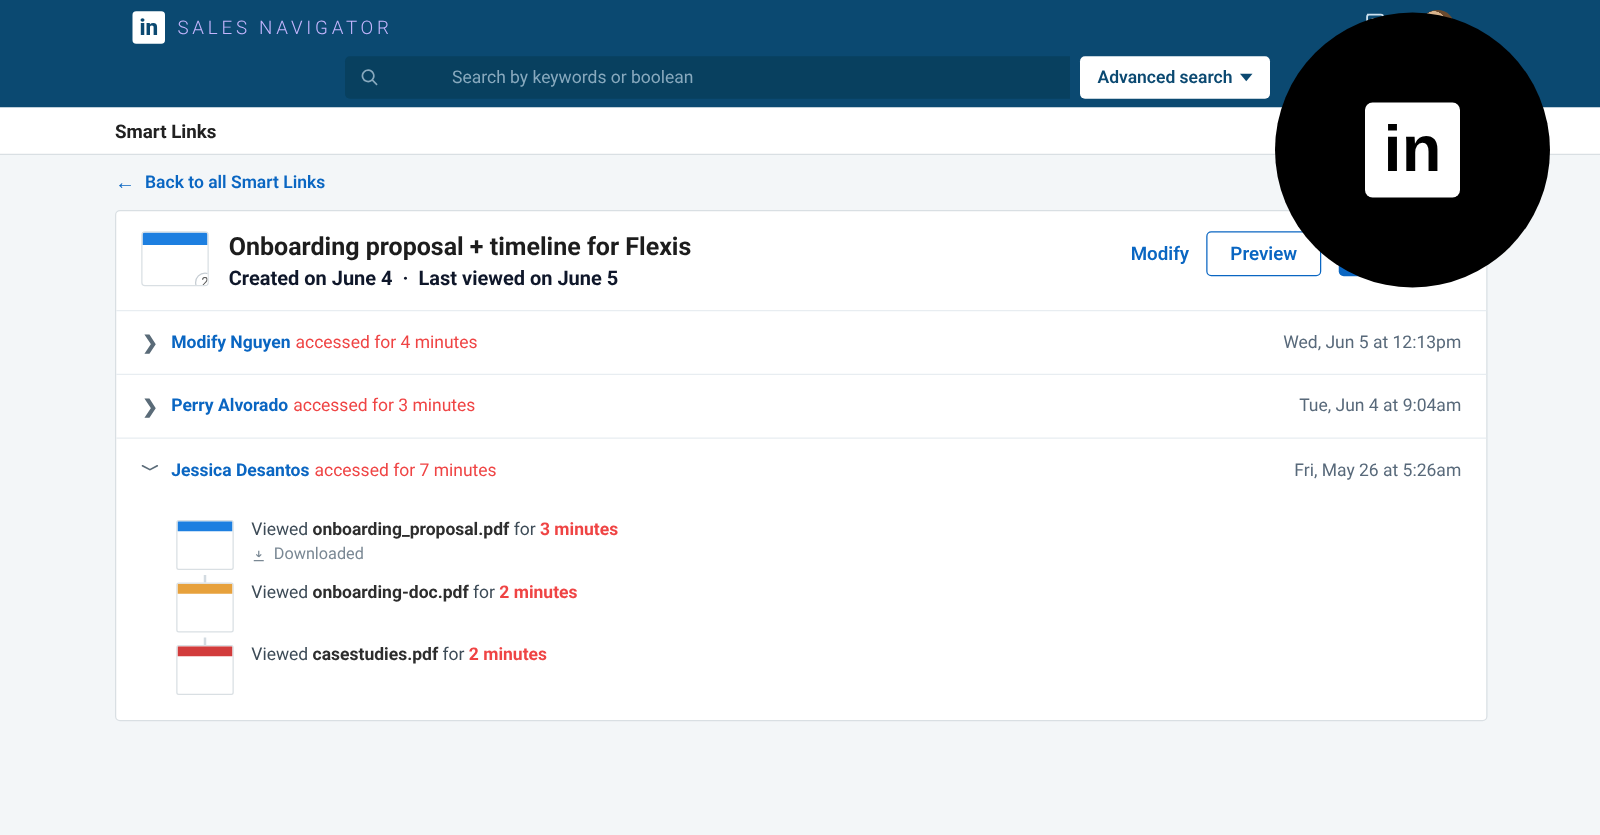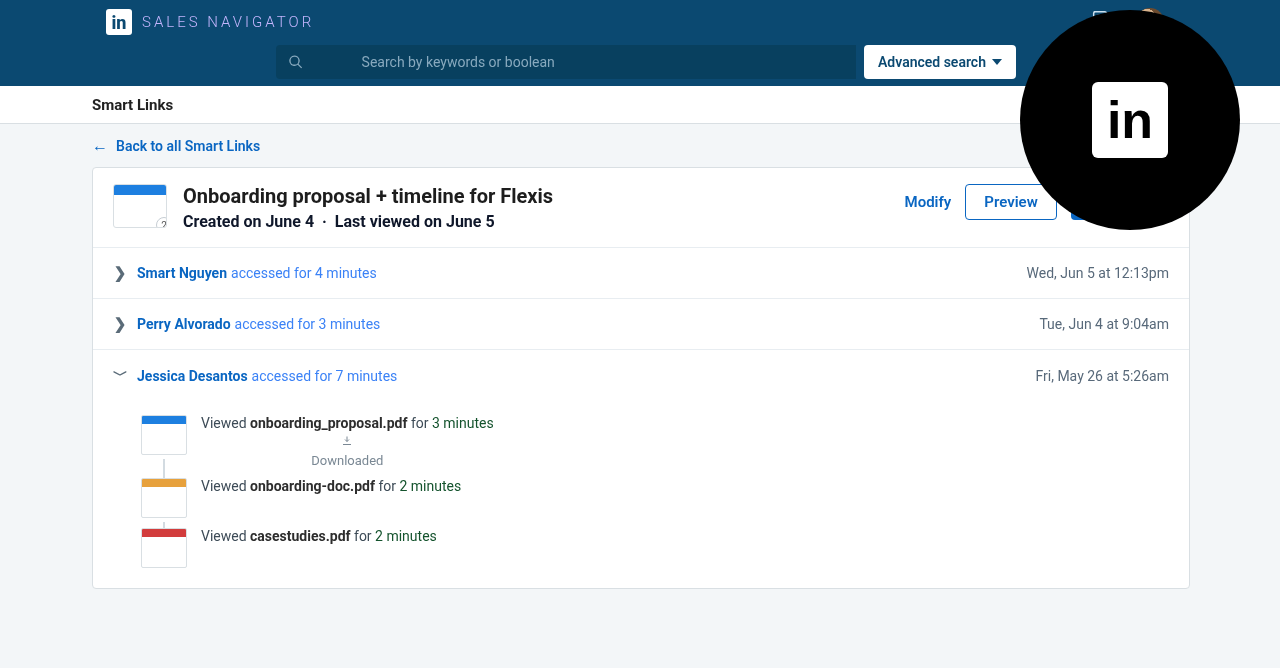--- a/index.html
+++ b/index.html
@@ -48,33 +48,33 @@
 .card-title { font-size: 20px; font-weight: 700; color: #1d1d1d; }
 .card-meta { font-size: 16px; color: #0f172a; margin-top: 4px; font-weight: bold; }
 .card-actions { margin-left: auto; display: flex; gap: 14px; align-items: center; }
 .link-action { color: #0a66c2; font-size: 15px; font-weight: 600; cursor: pointer; }
 .btn-outline { border: 1px solid #0a66c2; color: #0a66c2; background: #fff; padding: 8px 18px; border-radius: 4px; font-size: 15px; font-weight: 600; cursor: pointer; }
 .btn-primary { background: #0a66c2; color: #fff; padding: 9px 18px; border-radius: 4px; font-size: 15px; font-weight: 700; cursor: pointer; }
 
 .row { display: flex; align-items: center; padding: 16px 20px; border-top: 1px solid #e8edf1; }
 .chevron { width: 14px; text-align: center; color: #5a6b78; font-weight: 700; margin-right: 10px; cursor: pointer; font-size: 15px; }
 .person { color: #0a66c2; font-weight: 700; font-size: 14px; }
-.access { color: #3b82f6; font-size: 14px; margin-left: 4px; }
+.access { color: #ef4444; font-size: 14px; margin-left: 4px; }
 .timestamp { margin-left: auto; color: #58697a; font-size: 14px; }
 
 .expanded-body { padding: 4px 20px 20px 48px; }
 .doc-item { display: flex; align-items: flex-start; gap: 14px; margin-top: 10px; position: relative; }
 .doc-thumb { width: 46px; height: 40px; border: 1px solid #d9dfe3; border-radius: 2px; background: #fff; overflow: hidden; flex-shrink: 0; z-index: 1; }
 .doc-thumb .tbar { height: 8px; }
 .doc-thumb .tbody { display: grid; grid-template-columns: repeat(3,1fr); grid-template-rows: repeat(3,1fr); gap: 2px; padding: 3px; }
 .doc-thumb .tbody div { background: #e6ebef; }
 .doc-text { font-size: 14px; color: #3d4b57; }
 .doc-text .fname { font-weight: 700; color: #2d2d2d; }
-.doc-text .dur { color: #14532d; font-weight: 400; }
-.downloaded { display: flex; align-items: center; gap: 6px; color: #7a8894; font-size: 13px; margin-top: 4px; flex-direction: column; }
+.doc-text .dur { color: #ef4444; font-weight: 700; }
+.downloaded { display: flex; align-items: flex-end; gap: 6px; color: #7a8894; font-size: 13px; margin-top: 4px; }
 .downloaded svg { width: 12px; height: 12px; fill: #7a8894; }
 .connector { position: absolute; left: 22px; top: 44px; bottom: -10px; width: 2px; background: #d3dbe1; z-index: 0; }
 .doc-item:last-child .connector { display: none; }
 
 
 .overlay-badge { position: absolute; top: 10px; right: 40px; width: 220px; height: 220px; background: #000; border-radius: 50%; display: flex; align-items: center; justify-content: center; }
 .overlay-badge .in { width: 76px; height: 76px; background: #fff; border-radius: 6px; display: flex; align-items: center; justify-content: center; color: #000; font-weight: 900; font-size: 52px; font-family: Arial, sans-serif; }
 </style>
 </head>
 <body>
@@ -148,21 +148,21 @@
       <div class="card-actions">
         <span class="link-action">Modify</span>
         <span class="btn-outline">Preview</span>
         <span class="btn-primary">Copy link</span>
       </div>
     </div>
 
     <div id="viewers-container">
         <div class="row">
           <span class="chevron">❯</span>
-          <span class="person">Smart Nguyen</span>
+          <span class="person">Modify Nguyen</span>
           <span class="access"> accessed for 4 minutes</span>
           <span class="timestamp">Wed, Jun 5 at 12:13pm</span>
         </div>
         <div class="row">
           <span class="chevron">❯</span>
           <span class="person">Perry Alvorado</span>
           <span class="access"> accessed for 3 minutes</span>
           <span class="timestamp">Tue, Jun 4 at 9:04am</span>
         </div>
         <div class="row">

